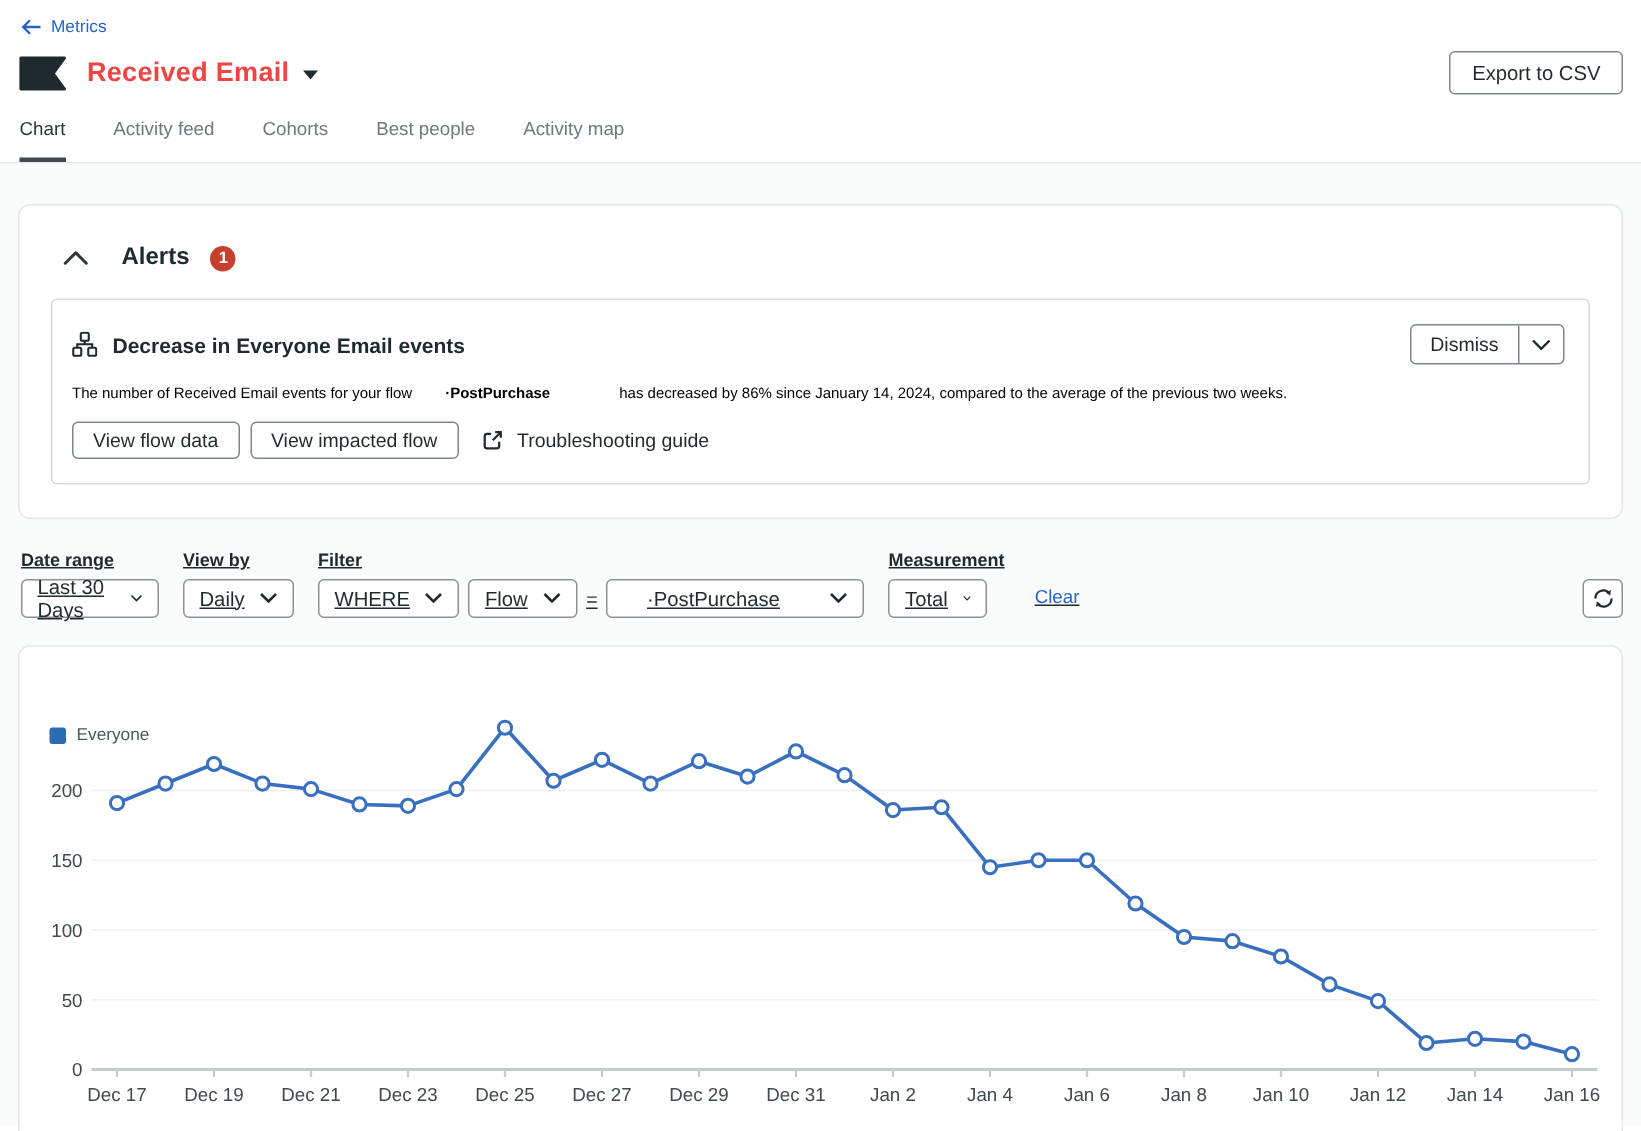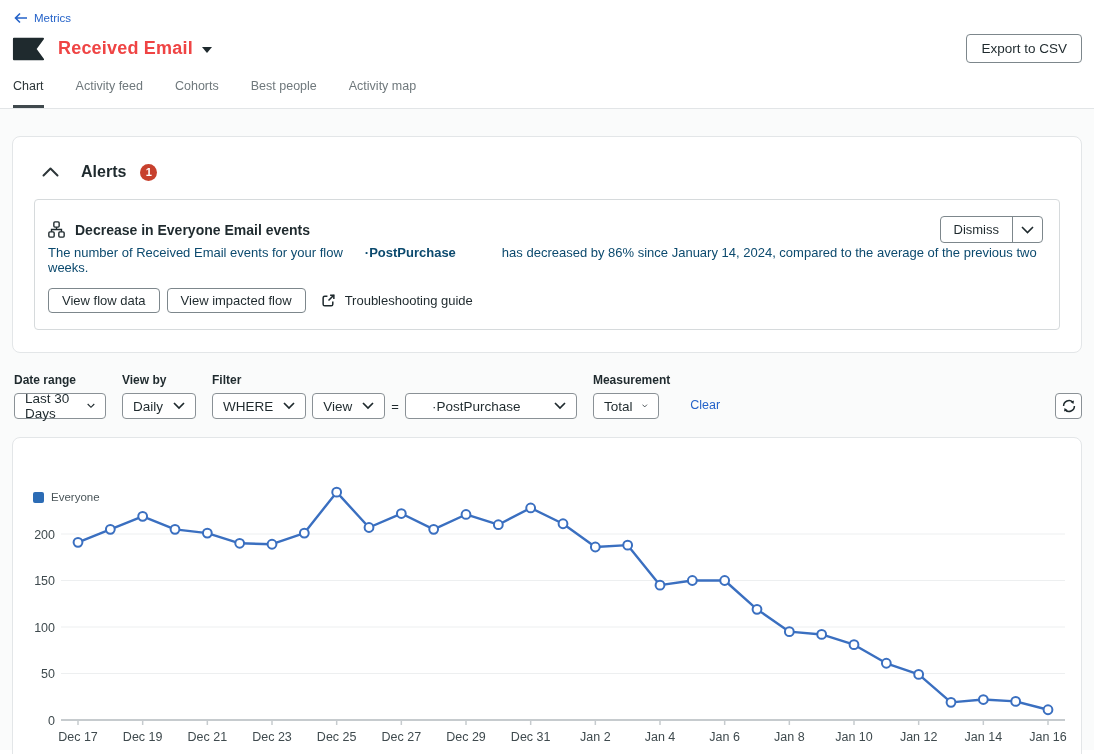--- a/index.html
+++ b/index.html
@@ -32,29 +32,29 @@
   .alerts-head { display:flex; align-items:center; gap:22px; padding:6px 0 18px 8px; }
   .alerts-title { font-size:16px; font-weight:700; }
   .alert-badge { width:17px; height:17px; border-radius:50%; background:#c7402d; color:#fff;
     font-size:11px; font-weight:700; display:flex; align-items:center; justify-content:center; margin-left:-8px; }
   .alert-box { border:1px solid #d6dadc; border-radius:4px; padding:16px 16px 16px 13px; }
   .alert-row1 { display:flex; align-items:center; }
   .alert-title { font-size:14px; font-weight:700; margin-left:10px; }
   .dismiss-group { margin-left:auto; display:inline-flex; border:1px solid #7d878c; border-radius:4px; overflow:hidden; background:#fff; }
   .dismiss-main { padding:5px 13px; font-size:13px; cursor:pointer; }
   .dismiss-caret { border-left:1px solid #7d878c; padding:5px 8px; display:flex; align-items:center; cursor:pointer; }
-  .alert-body { font-size:13px; color:#0c4a6e; margin-top:2px; }
+  .alert-body { font-size:10px; color:#000000; margin-top:14px; }
   .flow-name { font-weight:700; margin-left:22px; margin-right:46px; }
   .alert-actions { display:flex; align-items:center; margin-top:13px; }
   .action-btn { border:1px solid #7d878c; border-radius:4px; background:#fff; padding:4px 13px;
     font-size:13px; color:#1f2a2e; cursor:pointer; font-family:inherit; margin-right:7px; }
   .guide-link { display:flex; align-items:center; gap:9px; margin-left:8px; font-size:13px; cursor:pointer; }
 
   
-  .filters { display:flex; align-items:flex-end; padding:20px 0 0 2px; }
+  .filters { display:flex; align-items:flex-end; padding:20px 0 0 2px;text-decoration:underline; }
   .fgroup { display:flex; flex-direction:column; }
   .flabel { font-size:12px; font-weight:700; margin-bottom:6px; }
   .frow { display:flex; align-items:center; }
   .select { display:inline-flex; align-items:center; justify-content:space-between; gap:10px;
     border:1px solid #8a9196; border-radius:4px; background:#fff; height:26px; padding:0 10px;
     font-size:13.5px; cursor:pointer; }
   .eq { font-size:13px; margin:0 6px 5px 6px; align-self:flex-end; }
   .clear-link { color:#2563c9; font-size:12.5px; margin:0 0 7px 20px; align-self:flex-end; cursor:pointer; }
   .refresh-btn { margin-left:auto; width:27px; height:26px; border:1px solid #8a9196; border-radius:4px;
     background:#fff; display:flex; align-items:center; justify-content:center; cursor:pointer; }
@@ -164,21 +164,21 @@
     <div class="fgroup" style="margin-left:16px">
       <span class="flabel">Filter</span>
       <div class="frow">
         <div class="select">
           <span>WHERE</span>
           <svg width="12" height="8" viewBox="0 0 12 8">
               <polyline points="1,1 6,6 11,1" stroke="#1f2a2e" stroke-width="1.7" fill="none"></polyline>
             </svg>
         </div>
         <div class="select" style="margin-left:6px">
-          <span>View</span>
+          <span>Flow</span>
           <svg width="12" height="8" viewBox="0 0 12 8">
               <polyline points="1,1 6,6 11,1" stroke="#1f2a2e" stroke-width="1.7" fill="none"></polyline>
             </svg>
         </div>
       </div>
     </div>
     <span class="eq">=</span>
     <div class="select" style="width:172px; padding-left:26px">
       <span>·PostPurchase</span>
       <svg width="12" height="8" viewBox="0 0 12 8">

